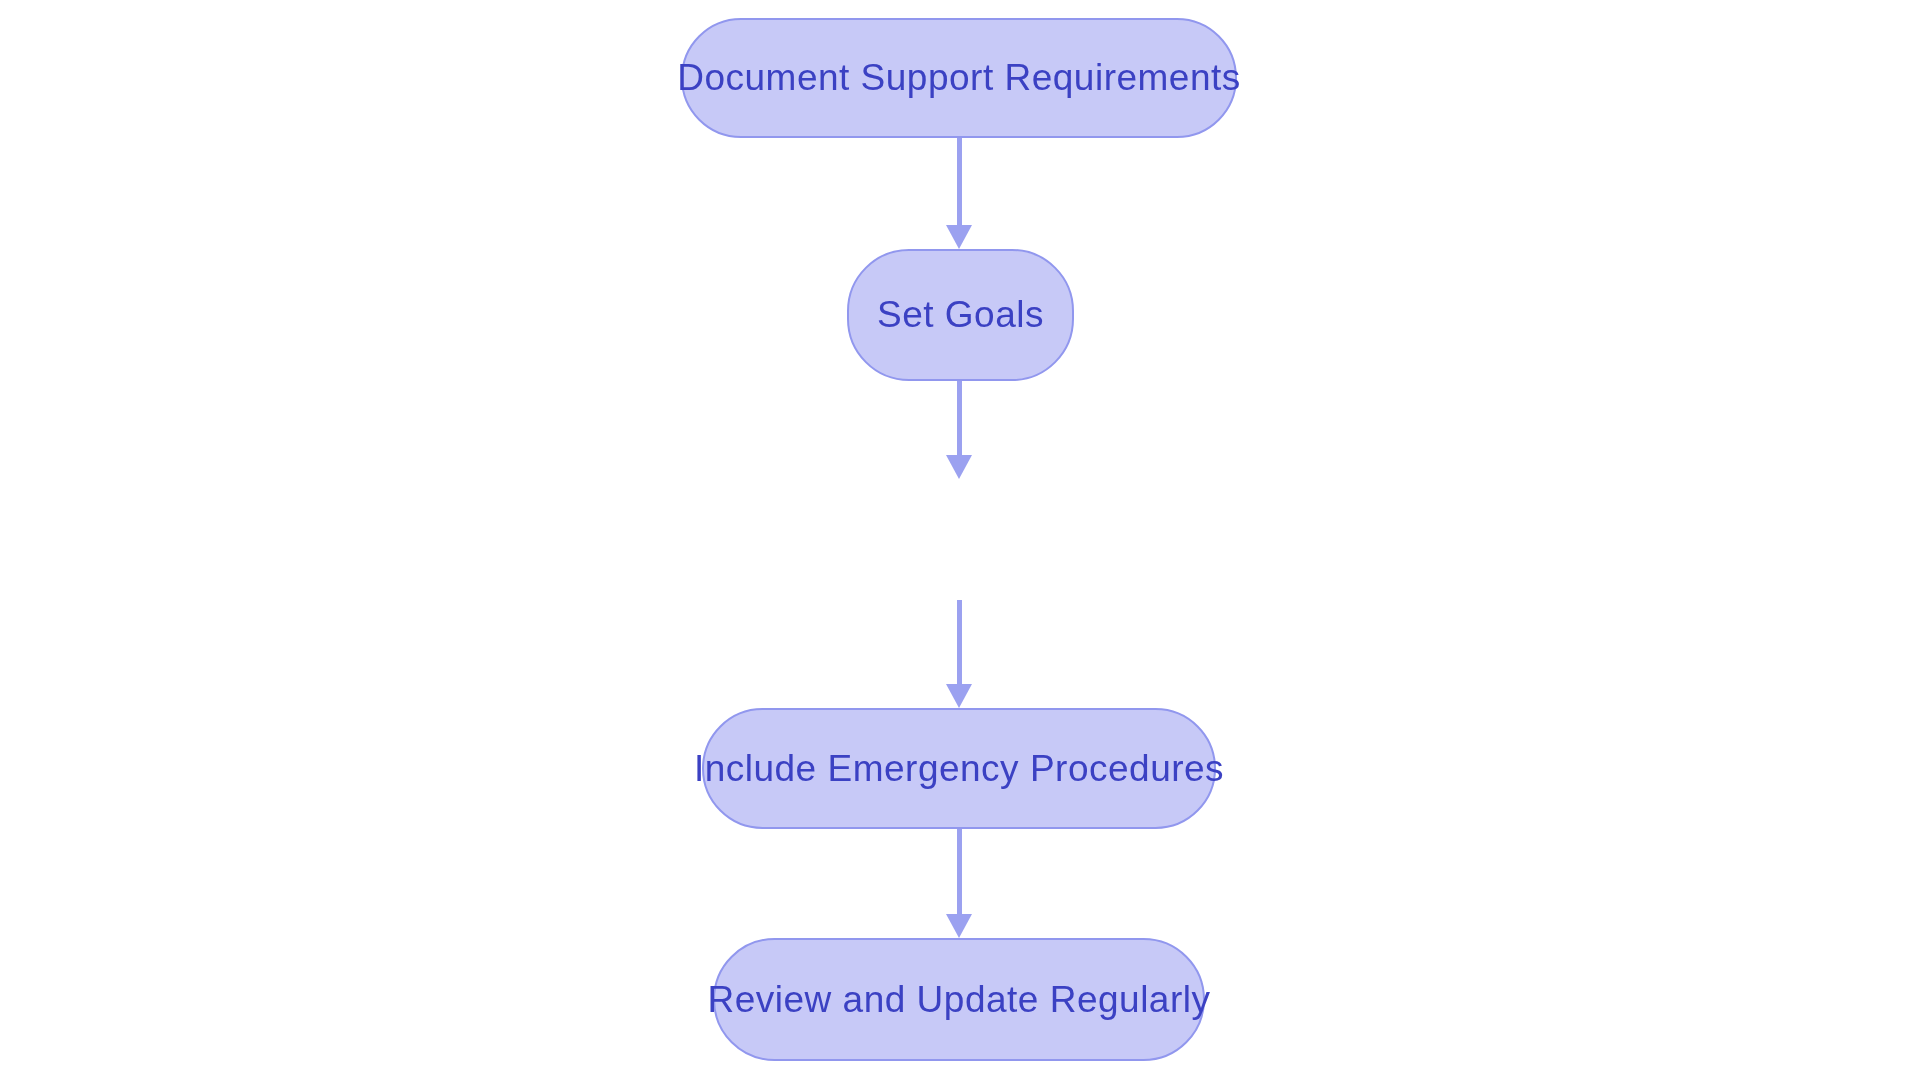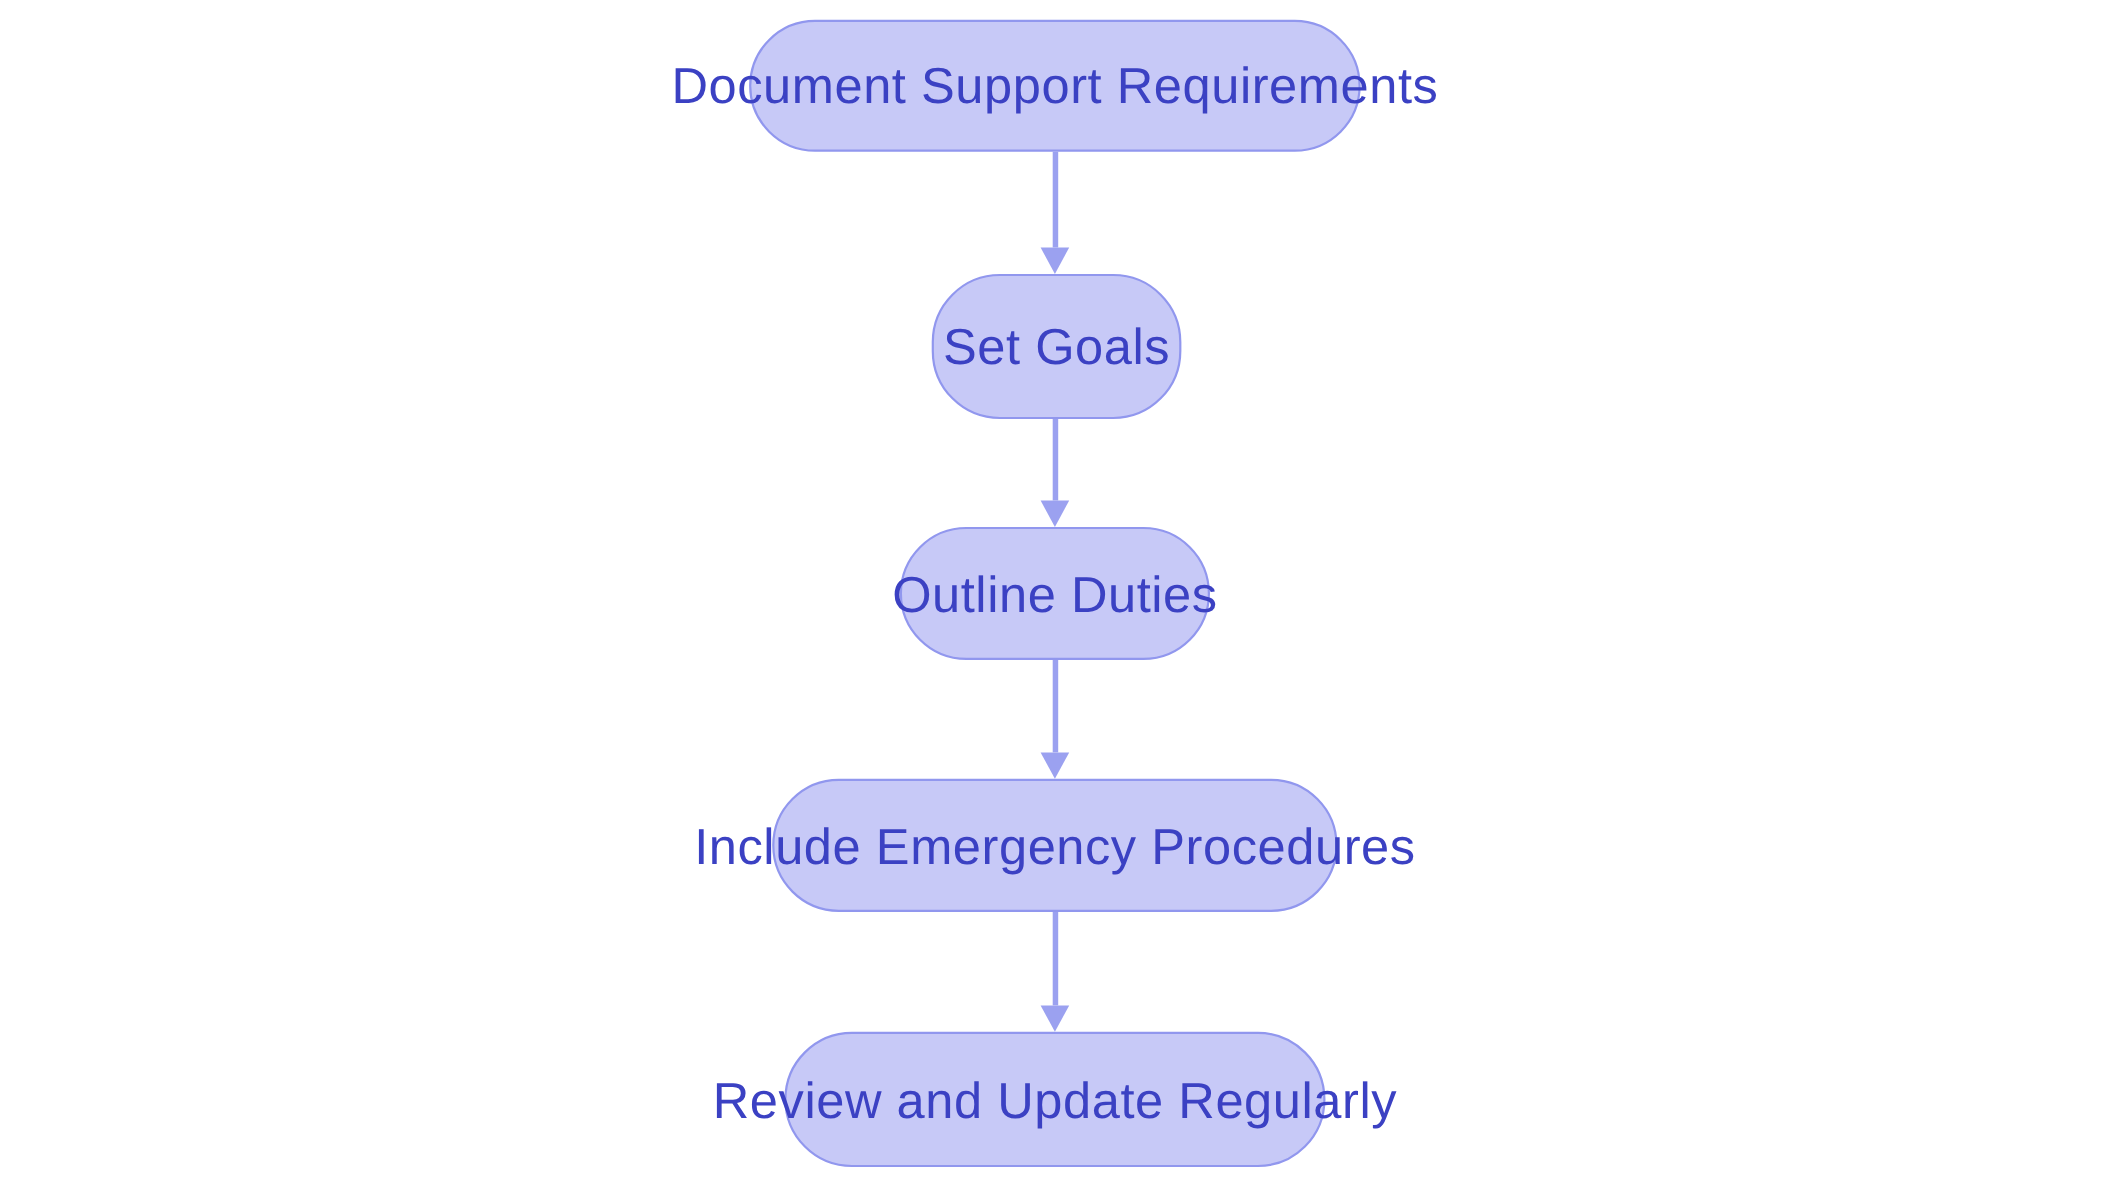--- a/index.html
+++ b/index.html
@@ -24,21 +24,21 @@
     align-items: center;
     justify-content: center;
     background: var(--node-fill, #c7c9f7);
     border: 2px solid var(--node-border, #9197ee);
     border-radius: 62px;
     z-index: 2;
   }
 
   .node-label {
     color: var(--text-color, #3b41c3);
-    font-size: 46px;
+    font-size: 37px;
     font-weight: 400;
     letter-spacing: 0.5px;
     white-space: nowrap;
     text-align: center;
   }
 
   .node-1 { left: 681px; top: 18px;  width: 556px; height: 120px; }
   .node-2 { left: 847px; top: 249px; width: 227px; height: 132px; }
   .node-3 { left: 818px; top: 479px; width: 282px; height: 121px; }
   .node-4 { left: 702px; top: 708px; width: 514px; height: 121px; }
@@ -100,23 +100,20 @@
   </div>
 
   <div class="node node-1">
     <span class="node-label">Document Support Requirements</span>
   </div>
 
   <div class="node node-2">
     <span class="node-label">Set Goals</span>
   </div>
 
-  <div class="node node-3">
-    <span class="node-label">Outline Duties</span>
-  </div>
 
   <div class="node node-5">
     <span class="node-label">Review and Update Regularly</span>
   </div>
 
   <div class="node node-4">
     <span class="node-label">Include Emergency Procedures</span>
   </div>
 
 </div>

